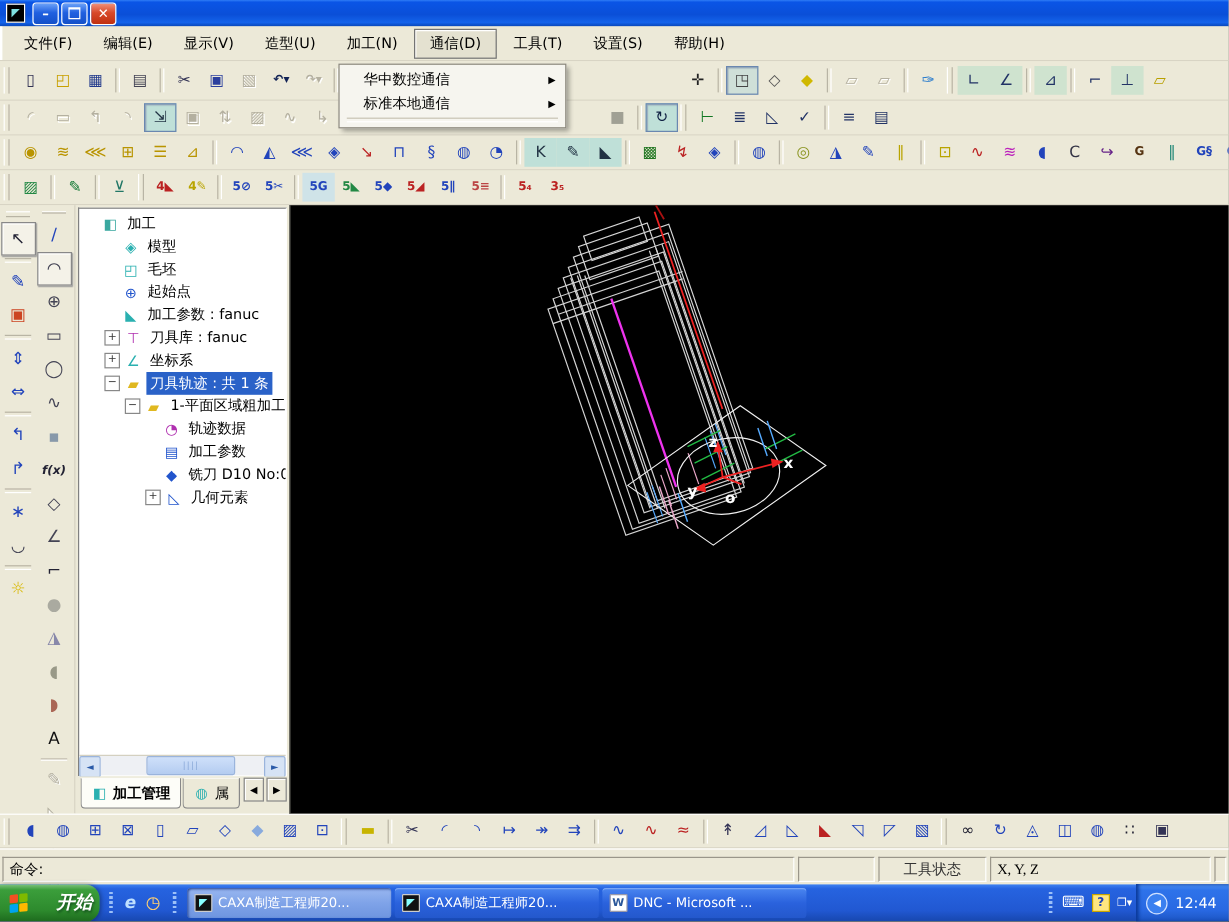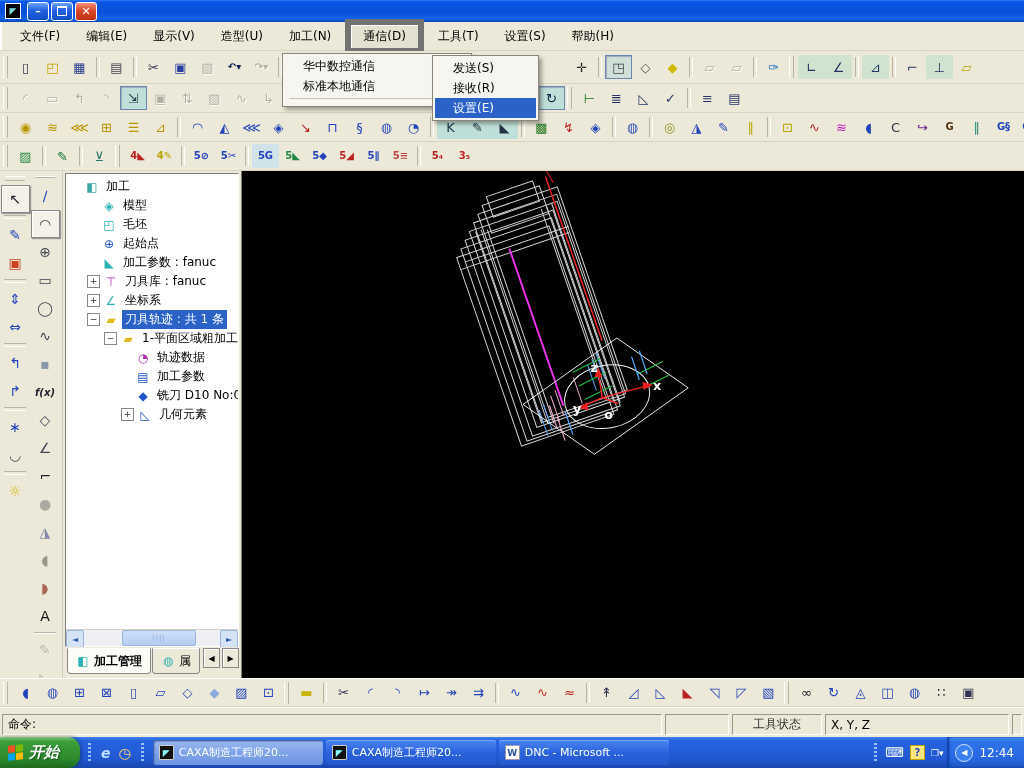--- a/index.html
+++ b/index.html
@@ -14,21 +14,21 @@
   .title{font-weight:bold;font-size:12px;flex:1;text-shadow:1px 1px 1px #0338;white-space:nowrap;overflow:hidden;}
   .winbtn{width:20px;height:17px;margin-left:2px;border:1px solid #fff;border-radius:3px;
     display:flex;align-items:center;justify-content:center;color:#fff;font-size:11px;font-weight:bold;
     background:linear-gradient(180deg,#6ba1f8,#2060e0 45%,#1450c8);}
   .winbtn.close{background:linear-gradient(180deg,#f09078,#d8492a 45%,#c03010);}
   .rsq{width:8px;height:7px;border:1px solid #fff;border-top-width:2px;}
   
   .menubar{height:28px;display:flex;align-items:center;border-bottom:1px solid #d8d4c4;
     padding-left:8px;background:#ece9d8;box-shadow:inset 2px 0 0 #fff;}
   .menuitem{padding:3px 12px;margin-right:2px;white-space:nowrap;}
-  .menuitem.open{border:6px solid #737373;background:#e4e1d0;box-shadow:inset 1px 1px 0 #fff;}
+  .menuitem.open{border:1px solid #737373;background:#e4e1d0;box-shadow:inset 1px 1px 0 #fff;}
   
   .tbrow{display:flex;align-items:center;background:#ece9d8;border-bottom:1px solid #d8d4c4;padding-left:1px;}
   #tb1{height:32px;} #tb2{height:28px;} #tb3{height:28px;} #tb4{height:28px;} #tbb{height:27px;border-top:1px solid #fff;}
   .tbi{width:25px;height:22px;flex:none;display:flex;align-items:center;justify-content:center;
     font-size:13px;line-height:1;border:1px solid transparent;}
   .tbi span{pointer-events:none;}
   .tbi.small span{font-size:10px;font-weight:bold;}
   .tbi.dis span{color:#b4b0a0;text-shadow:1px 1px 0 #fff;}
   .tbi.prs{border:1px solid #6a87b0;background:#cfe0d8;box-shadow:inset 1px 1px 1px #9ab;}
   .tbsep{width:2px;height:20px;flex:none;margin:0 3px;border-left:1px solid #b8b4a4;border-right:1px solid #fff;}
@@ -79,26 +79,26 @@
   .viewport{flex:1;position:relative;background:#000;border-left:1px solid #7a7a72;}
   .viewport svg{position:absolute;inset:0;}
   
   .statusbar{height:25px;flex:none;display:flex;align-items:flex-end;background:#ece9d8;padding:2px 2px;gap:3px;
     border-top:1px solid #fff;}
   .sfield{height:19px;border:1px solid #9a968a;border-bottom-color:#fff;border-right-color:#fff;
     display:flex;align-items:center;padding:0 5px;background:#ece9d8;white-space:nowrap;overflow:hidden;}
   .sf-cmd{flex:1;}
   .sf-mid{width:52px;}
   .sf-tool{width:78px;justify-content:center;color:#333;}
-  .sf-xyz{width:172px;}
+  .sf-xyz{width:172px;font-family:Liberation Serif, serif;}
   .sf-end{width:8px;padding:0;}
   
   .taskbar{height:31px;flex:none;display:flex;align-items:stretch;
     background:linear-gradient(180deg,#3f82f2 0%,#2663e0 12%,#2158d2 70%,#1747ae 100%);}
-  .startbtn{flex:none;display:flex;align-items:center;gap:5px;padding:0 21px 0 8px;
+  .startbtn{flex:none;display:flex;align-items:center;gap:23px;padding:0 6px 0 8px;
     background:linear-gradient(180deg,#7ec27e 0%,#3b9e3b 15%,#2d8a2d 70%,#1d6a1d 100%);
     border-radius:0 12px 12px 0;box-shadow:1px 0 4px #0006;color:#fff;font-weight:bold;font-style:italic;font-size:15px;
     text-shadow:1px 1px 2px #0218;}
   .winlogo{width:16px;height:16px;display:grid;grid-template-columns:7px 7px;grid-template-rows:7px 7px;gap:1px;transform:skewY(-6deg);}
   .winlogo i{border-radius:1px;}
   .ql{display:flex;align-items:center;padding:0 6px;gap:8px;}
   .grip-dots{width:3px;height:20px;margin:0 2px;background:repeating-linear-gradient(180deg,#9cc0f8 0 2px,transparent 2px 4px);}
   .qli{font-size:14px;font-weight:bold;}
   .task{flex:none;width:158px;margin:3px 2px 3px 1px;border-radius:3px;display:flex;align-items:center;gap:5px;
     padding:0 6px;color:#fff;font-size:11px;white-space:nowrap;overflow:hidden;
@@ -918,25 +918,14 @@
       <span>华中数控通信</span>
       <span class="marrow">▶</span>
     </div>
     <div class="mi">
       <span>标准本地通信</span>
       <span class="marrow">▶</span>
     </div>
     <div class="msep"></div>
   </div>
 
-  <div class="popup" id="comm-sub">
-    <div class="mi">
-      <span>发送(S)</span>
-    </div>
-    <div class="mi">
-      <span>接收(R)</span>
-    </div>
-    <div class="mi hl">
-      <span>设置(E)</span>
-    </div>
-  </div>
 
 </div>
 
 </body></html>

